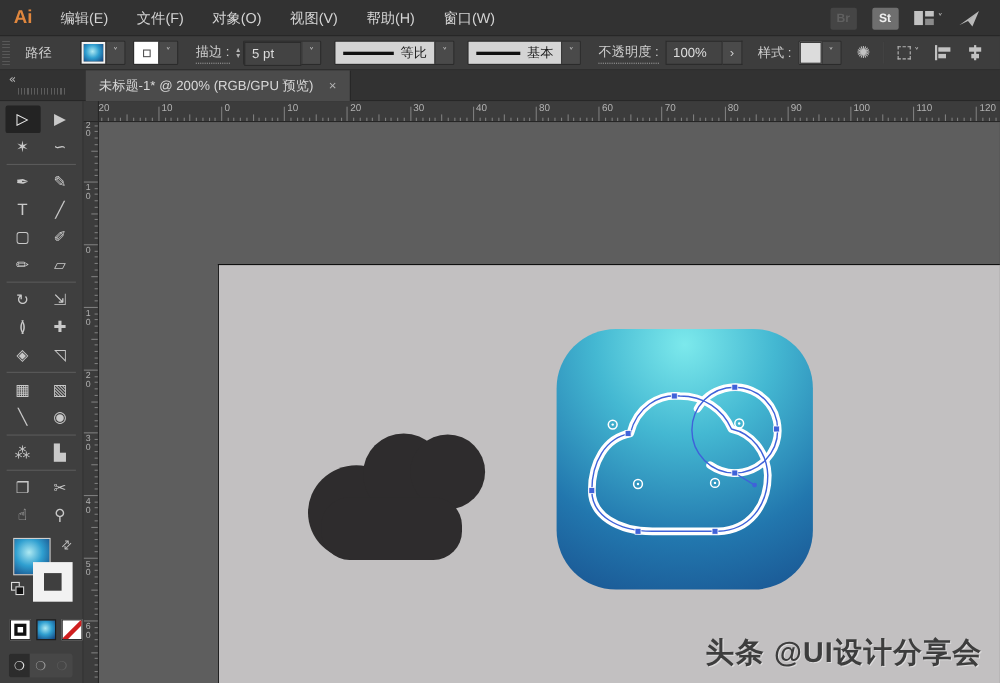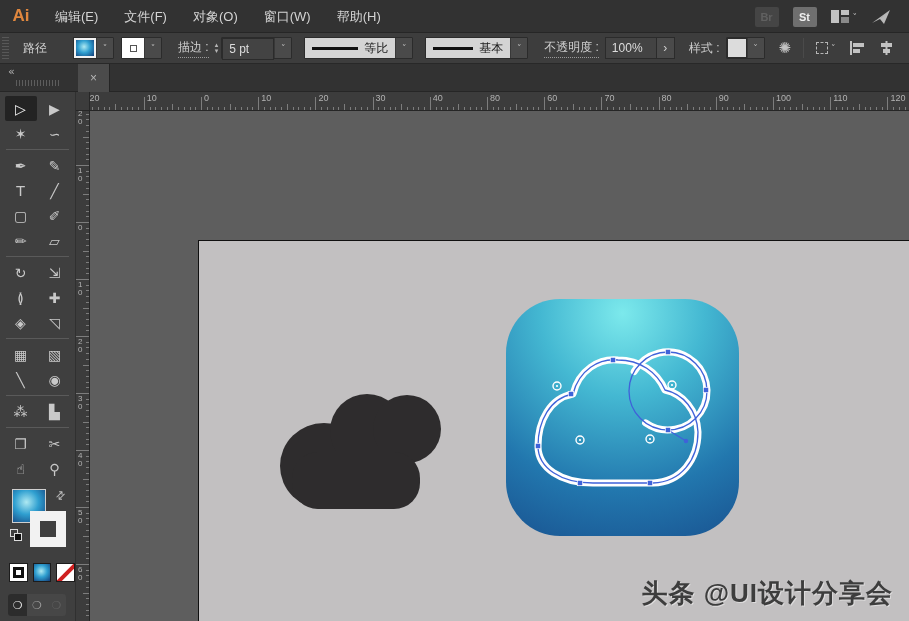--- a/index.html
+++ b/index.html
@@ -121,22 +121,23 @@
 <body>
 
 <div id="app">
 
   <div class="menubar">
     <div class="ai-logo">Ai</div>
     <div class="menu-items">
         <span class="menu-item">编辑(E)</span>
         <span class="menu-item">文件(F)</span>
         <span class="menu-item">对象(O)</span>
+        <span class="menu-item">视图(V)</span>
+        <span class="menu-item">帮助(H)</span>
         <span class="menu-item">窗口(W)</span>
-        <span class="menu-item">帮助(H)</span>
       </div>
     <div class="menubar-right">
       <span class="app-chip chip-br">Br</span>
       <span class="app-chip chip-st">St</span>
       <span class="ws-switch">
         <svg width="18" height="13" viewBox="0 0 18 13">
           <rect x="0" y="0" width="8" height="13" fill="#c2c2c2"></rect>
           <rect x="10" y="0" width="8" height="5" fill="#c2c2c2"></rect>
           <rect x="10" y="7" width="8" height="6" fill="#8a8a8a"></rect>
         </svg>
@@ -217,20 +218,21 @@
       <rect x="6.5" y="0" width="2" height="14" fill="#c2c2c2"></rect>
       <rect x="2" y="2" width="11" height="4" fill="#c2c2c2"></rect>
       <rect x="4" y="8" width="7" height="4" fill="#c2c2c2"></rect>
     </svg>
   </div>
 
   <div class="tabbar">
     <span class="panel-collapse sym">«</span>
     <span class="tools-grip"></span>
     <div class="doc-tab">
+      <span>未标题-1* @ 200% (RGB/GPU 预览)</span>
       <span class="tab-close">×</span>
     </div>
   </div>
 
   <div class="toolbar">
     <div class="tools-grid">
         <div class="tool-row">
           <span class="tool selected">▷</span>
           <span class="tool">▶</span>
         </div>

